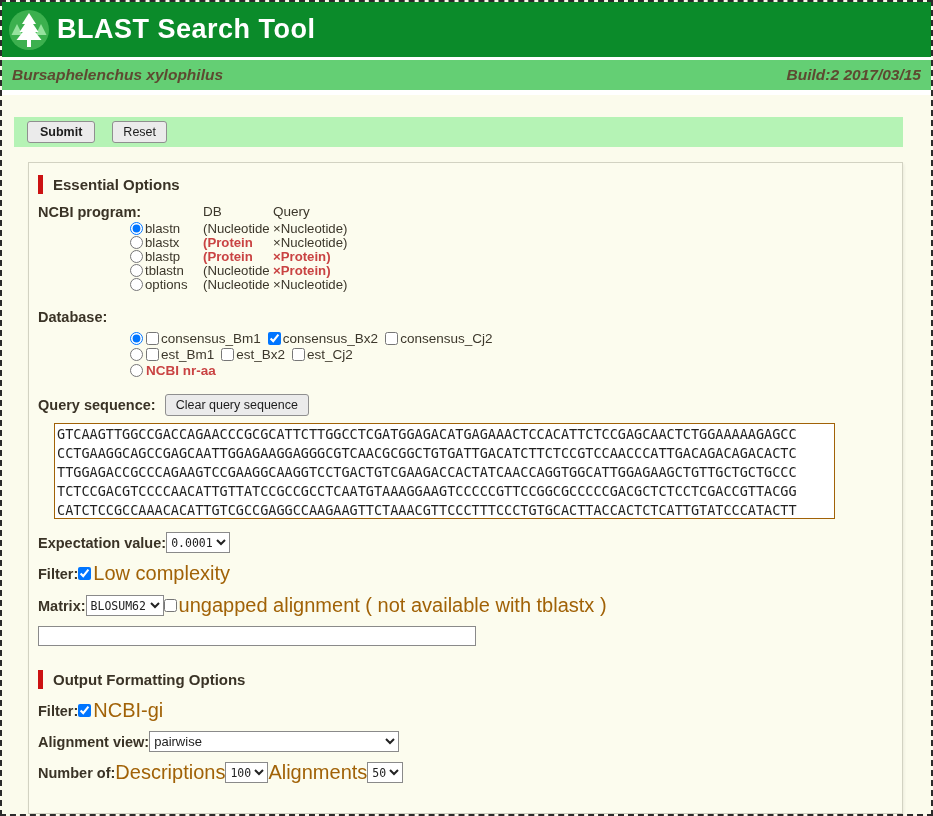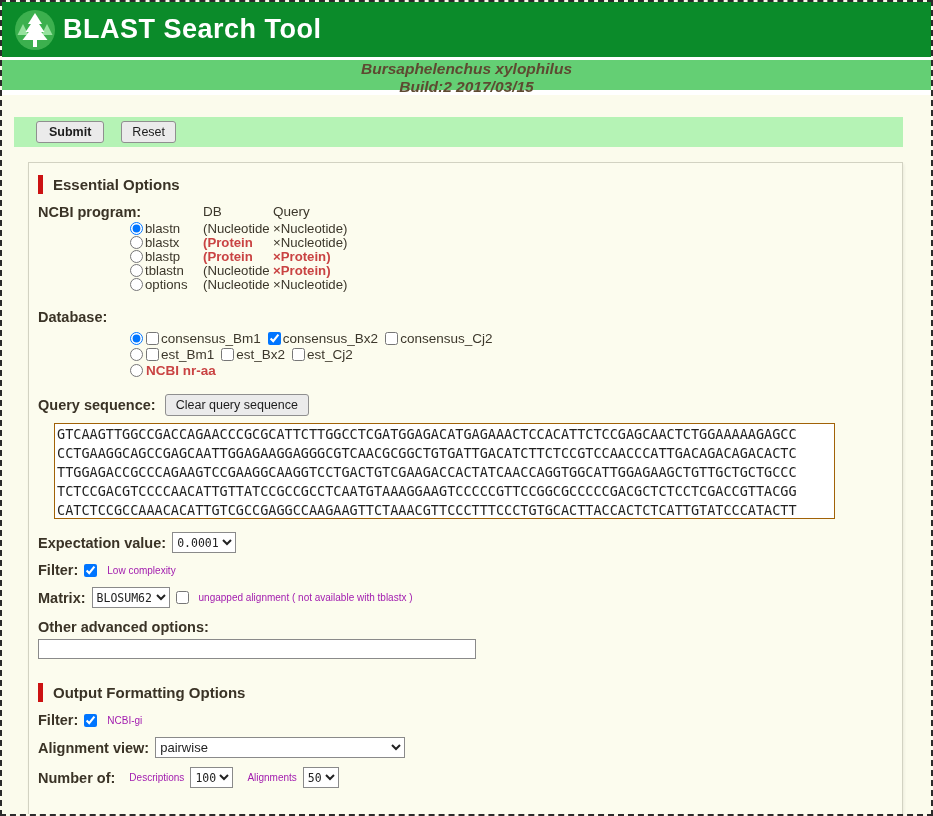--- a/index.html
+++ b/index.html
@@ -8,37 +8,37 @@
     width:933px; height:816px; box-sizing:border-box;
     border:2px dashed #2b2b2b;
     background:var(--page-cream,#fbfbec);
     font-family:"Liberation Sans",sans-serif;
     color:#3c372b; overflow:hidden;
   }
   
   .app-header {
     background:var(--header-green,#0b8b2a);
     height:55px; display:flex; align-items:center;
-    padding-left:12px; border-bottom:3px solid #ffffff;
+    padding-left:6px; border-bottom:3px solid #ffffff;
   }
   .logo { display:flex; }
   .app-title {
     color:#ffffff; font-size:27px; font-weight:bold;
     margin:0 0 0 7px; letter-spacing:0.5px;
   }
   .sub-header {
     background:var(--subtitle-green,#64cf74);
     height:30px; display:flex; align-items:center; justify-content:space-between;
     padding:0 10px; border-bottom:5px solid #ffffff;
-    font-style:italic; font-weight:bold; font-size:15.5px; color:#5d4a31;flex-direction:column;
+    font-style:italic; font-weight:bold; font-size:15.5px; color:#5d4a31;
   }
   
   .toolbar {
     margin:22px 28px 0 12px; background:var(--toolbar-green,#b5f3b5);
-    height:30px; display:flex; align-items:center; gap:17px; padding-left:22px;
+    height:30px; display:flex; align-items:center; gap:17px; padding-left:13px;
   }
   .btn {
     background:#ebebeb; border:1px solid #8f8f8f; border-radius:3px;
     font-family:"Liberation Sans",sans-serif; font-size:12.5px;
     padding:3px 10px; color:#1d1d1d; cursor:pointer;
   }
   .btn-bold { font-weight:bold; padding:3px 12px; }
   
   .options-box {
     margin:15px 28px 0 26px; border:1px solid #d2d2c2; background:#fcfcee;
@@ -66,33 +66,33 @@
   
   .query-row { margin-top:16px; display:flex; align-items:center; gap:9px; }
   .seq-area {
     margin:7px 0 0 16px; width:781px; height:96px;
     font-family:"DejaVu Sans Mono",monospace; font-size:13.5px; line-height:19px;
     border:1px solid #a16207; background:#ffffff; color:#222222;
     resize:none; overflow-y:scroll; overflow-x:hidden; padding:1px 2px;
     white-space:pre; box-sizing:border-box;
   }
   
-  .opt-row { display:flex; align-items:center; margin:9px 0; gap:6px; font-size:14px; }
+  .opt-row { display:flex; align-items:center; margin:9px 0; font-size:14px; }
   .sel {
     height:21px; border:1px solid #8a8a8a; background:#ffffff; color:#222222;
     font-family:"DejaVu Sans Mono",monospace; font-size:11.5px;
   }
   .sel-wide { width:250px; font-family:"Liberation Sans",sans-serif; font-size:13px; }
   .adv-label { margin:11px 0 4px 0; }
   .adv-input {
     width:430px; height:16px; border:1px solid #8a8a8a; background:#ffffff;
     font-size:13px; padding:1px 3px;
   }
   .mt { margin-top:24px; }
-  .plain { font-size:10px; color:#a21caf;margin-left:8px; }
+  .plain { font-size:20px; color:#a16207; }
 </style>
 </head>
 <body>
 
 <div>
 
   <header class="app-header">
     <span class="logo">
       <svg width="42" height="42" viewBox="0 0 42 42">
         <circle cx="21" cy="21" r="20" fill="#3cb04e"></circle>
@@ -246,21 +246,20 @@
 
     <div class="opt-row">
       <span class="label-bold">Matrix:</span>
       <select class="sel"><option>BLOSUM62</option></select>
       <label class="cb">
         <input type="checkbox" style="">
         <span class="plain">ungapped alignment ( not available with tblastx )</span>
       </label>
     </div>
 
-    <div class="label-bold adv-label">Other advanced options:</div>
     <input type="text" class="adv-input" style="">
 
     
     <div class="section-head mt">
       <span class="red-bar"></span>
       <span class="section-title">Output Formatting Options</span>
     </div>
 
     <div class="opt-row">
       <span class="label-bold">Filter:</span>

